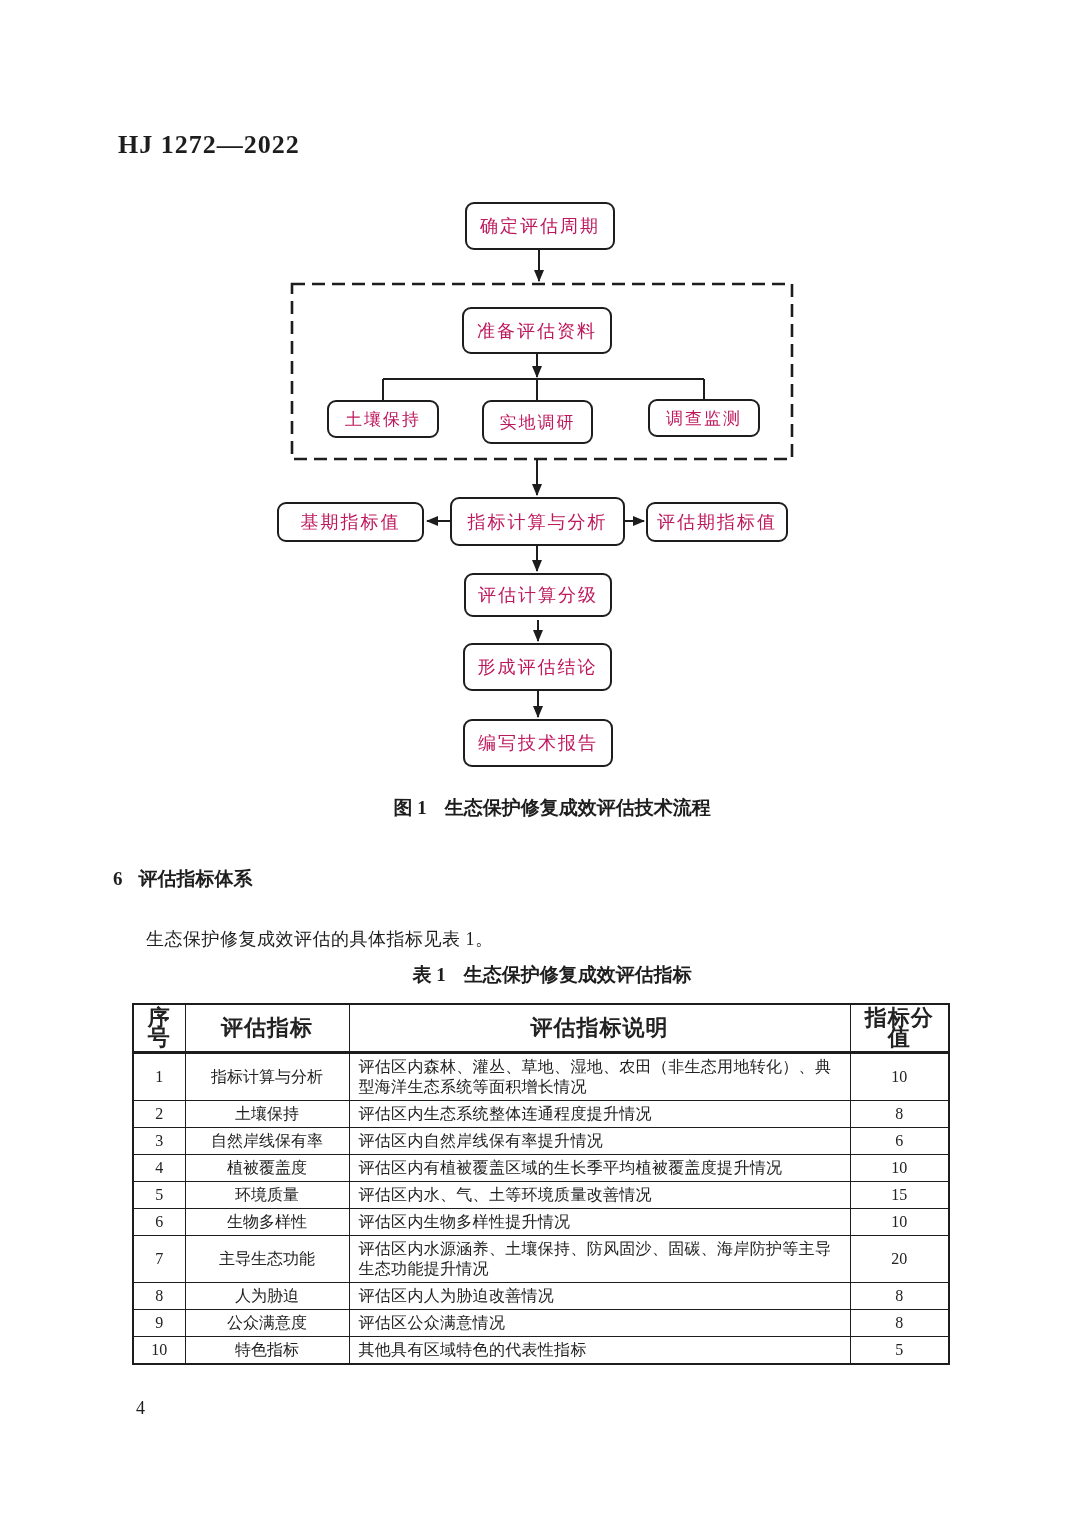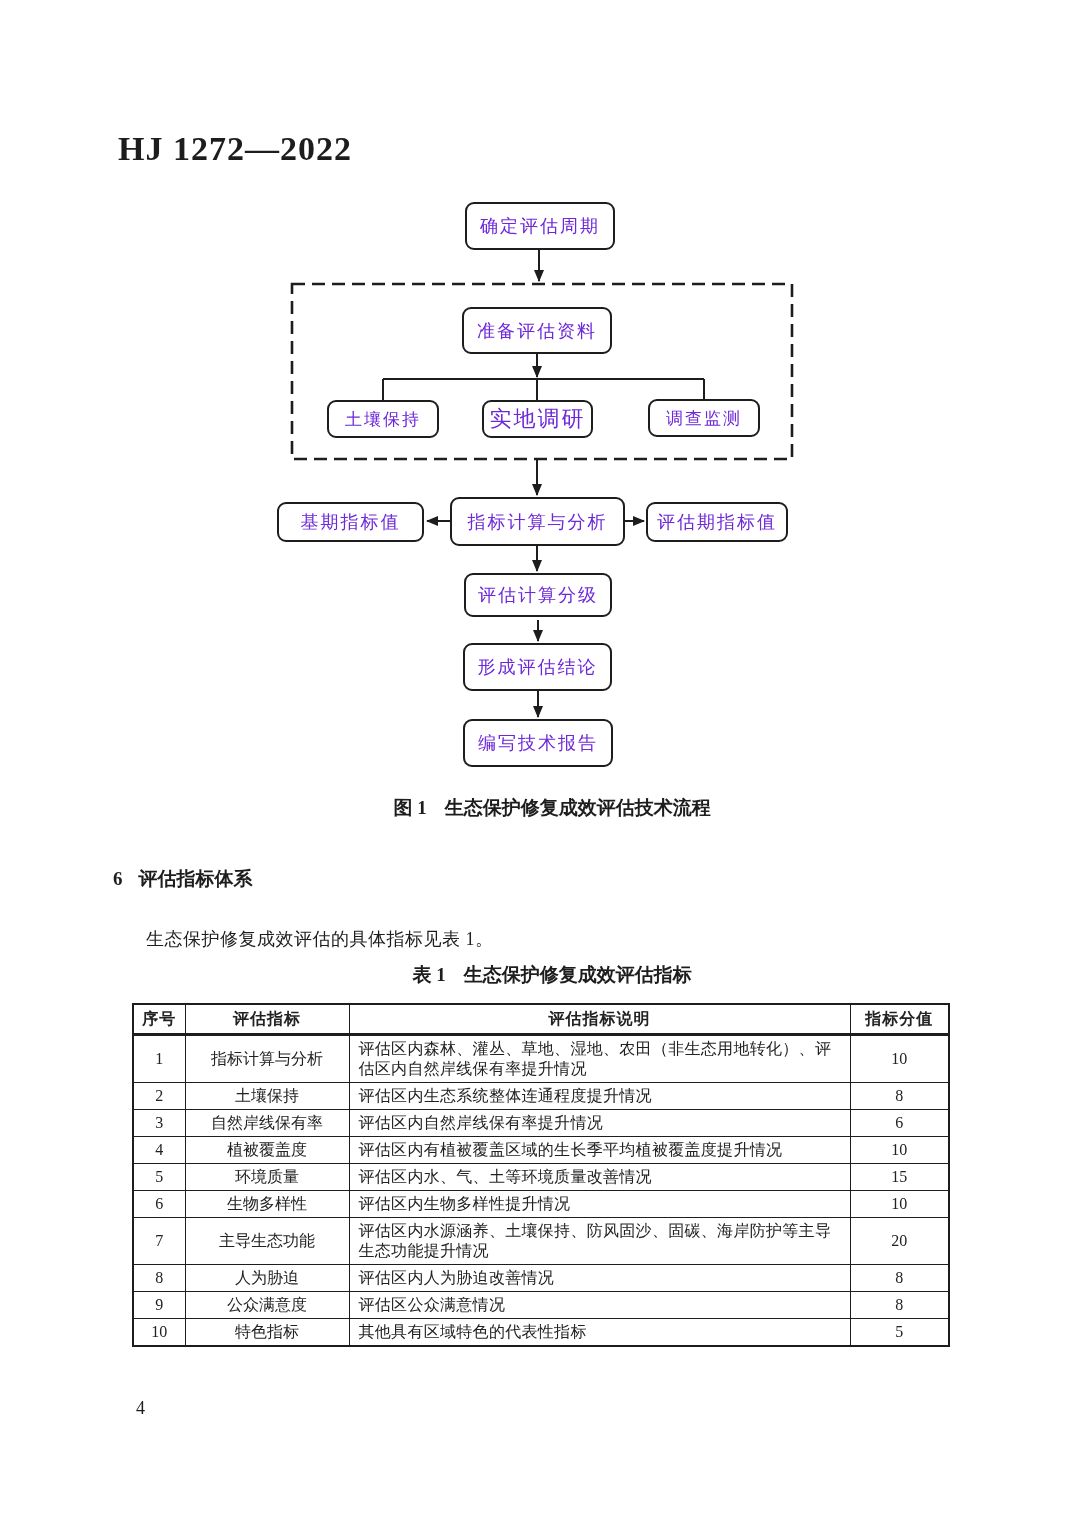--- a/index.html
+++ b/index.html
@@ -3,27 +3,27 @@
 <meta charset="utf-8">
 <style>
   * { margin:0; padding:0; box-sizing:border-box; }
   body { background:#e8e8e8; font-family:"Liberation Serif","DejaVu Serif",serif; }
   .page {
     position:relative; width:1080px; height:1527px; background:#ffffff;
     margin:0 auto; overflow:hidden; color:#1d1d1d;
   }
   .doc-header {
     position:absolute; left:118px; top:130px;
-    font-size:34px; font-weight:bold; letter-spacing:1px;
+    font-size:26px; font-weight:bold; letter-spacing:1px;
   }
   .fc-svg { position:absolute; left:0; top:0; pointer-events:none; }
   .fc-box {
     position:absolute; border:2px solid #1d1d1d; border-radius:9px; background:#fff;
     display:flex; align-items:center; justify-content:center;
-    font-size:18px; letter-spacing:2px; color:#6d28d9;
+    font-size:18px; letter-spacing:2px; color:#be185d;
   }
   .fig-caption, .tbl-caption {
     position:absolute; left:12px; width:1080px; text-align:center;
     font-size:19px; font-weight:bold; color:#1d1d1d;
   }
   .fig-caption { top:795px; }
   .tbl-caption { top:962px; }
   .cap-label { margin-right:18px; }
   .section-heading { position:absolute; left:113px; top:866px; font-size:19px; font-weight:bold;text-align:right; }
   .section-num { margin-right:16px; }
@@ -32,21 +32,21 @@
     position:absolute; left:132px; top:1003px; width:816px;
     border-collapse:collapse; table-layout:fixed;
     border:2px solid #1d1d1d; font-size:16px; color:#222;
   }
   table.indicator th, table.indicator td {
     border:1px solid #1d1d1d; line-height:20px; padding:3px 5px;
     vertical-align:middle;
   }
   table.indicator thead th {
     font-weight:bold; border-bottom:3px solid #1d1d1d; height:30px;
-    font-size:16px; letter-spacing:1px;
+    font-size:22px; letter-spacing:1px;
   }
   table.indicator td { height:26px; text-align:center; }
   table.indicator td.desc { text-align:left; padding-left:9px; letter-spacing:0.3px; }
   .page-number { position:absolute; left:136px; top:1398px; font-size:18px; }
 </style>
 </head>
 <body>
 
 <div class="page">
 
@@ -71,21 +71,21 @@
       <line x1="625" y1="521" x2="644" y2="521" marker-end="url(#arrow)"></line>
       <line x1="537" y1="546" x2="537" y2="571" marker-end="url(#arrow)"></line>
       <line x1="538" y1="620" x2="538" y2="641" marker-end="url(#arrow)"></line>
       <line x1="538" y1="691" x2="538" y2="717" marker-end="url(#arrow)"></line>
     </g>
   </svg>
 
   <div class="fc-box" style="left:465px; top:202px; width:150px; height:48px;">确定评估周期</div>
   <div class="fc-box" style="left:462px; top:307px; width:150px; height:47px;">准备评估资料</div>
   <div class="fc-box" style="left:327px; top:400px; width:112px; height:38px; font-size:17px;">土壤保持</div>
-  <div class="fc-box" style="left:482px; top:400px; width:111px; height:38px; font-size:22px;text-align:center;">实地调研</div>
+  <div class="fc-box" style="left:482px; top:400px; width:111px; height:44px; font-size:17px;text-align:center;">实地调研</div>
   <div class="fc-box" style="left:648px; top:399px; width:112px; height:38px; font-size:17px;">调查监测</div>
   <div class="fc-box" style="left:277px; top:502px; width:147px; height:40px;">基期指标值</div>
   <div class="fc-box" style="left:450px; top:497px; width:175px; height:49px;">指标计算与分析</div>
   <div class="fc-box" style="left:646px; top:502px; width:142px; height:40px;">评估期指标值</div>
   <div class="fc-box" style="left:464px; top:573px; width:148px; height:44px;">评估计算分级</div>
   <div class="fc-box" style="left:463px; top:643px; width:149px; height:48px;">形成评估结论</div>
   <div class="fc-box" style="left:463px; top:719px; width:150px; height:48px;">编写技术报告</div>
 
   <div class="fig-caption">
     <span class="cap-label">图 1</span><span>生态保护修复成效评估技术流程</span>
@@ -113,21 +113,21 @@
         <th>序号</th>
         <th>评估指标</th>
         <th>评估指标说明</th>
         <th>指标分值</th>
       </tr>
     </thead>
     <tbody>
       <tr>
         <td>1</td>
         <td>指标计算与分析</td>
-        <td class="desc">评估区内森林、灌丛、草地、湿地、农田（非生态用地转化）、评估区内自然岸线保有率提升情况</td>
+        <td class="desc">评估区内森林、灌丛、草地、湿地、农田（非生态用地转化）、典型海洋生态系统等面积增长情况</td>
         <td>10</td>
       </tr>
       <tr>
         <td>2</td>
         <td>土壤保持</td>
         <td class="desc">评估区内生态系统整体连通程度提升情况</td>
         <td>8</td>
       </tr>
       <tr>
         <td>3</td>

